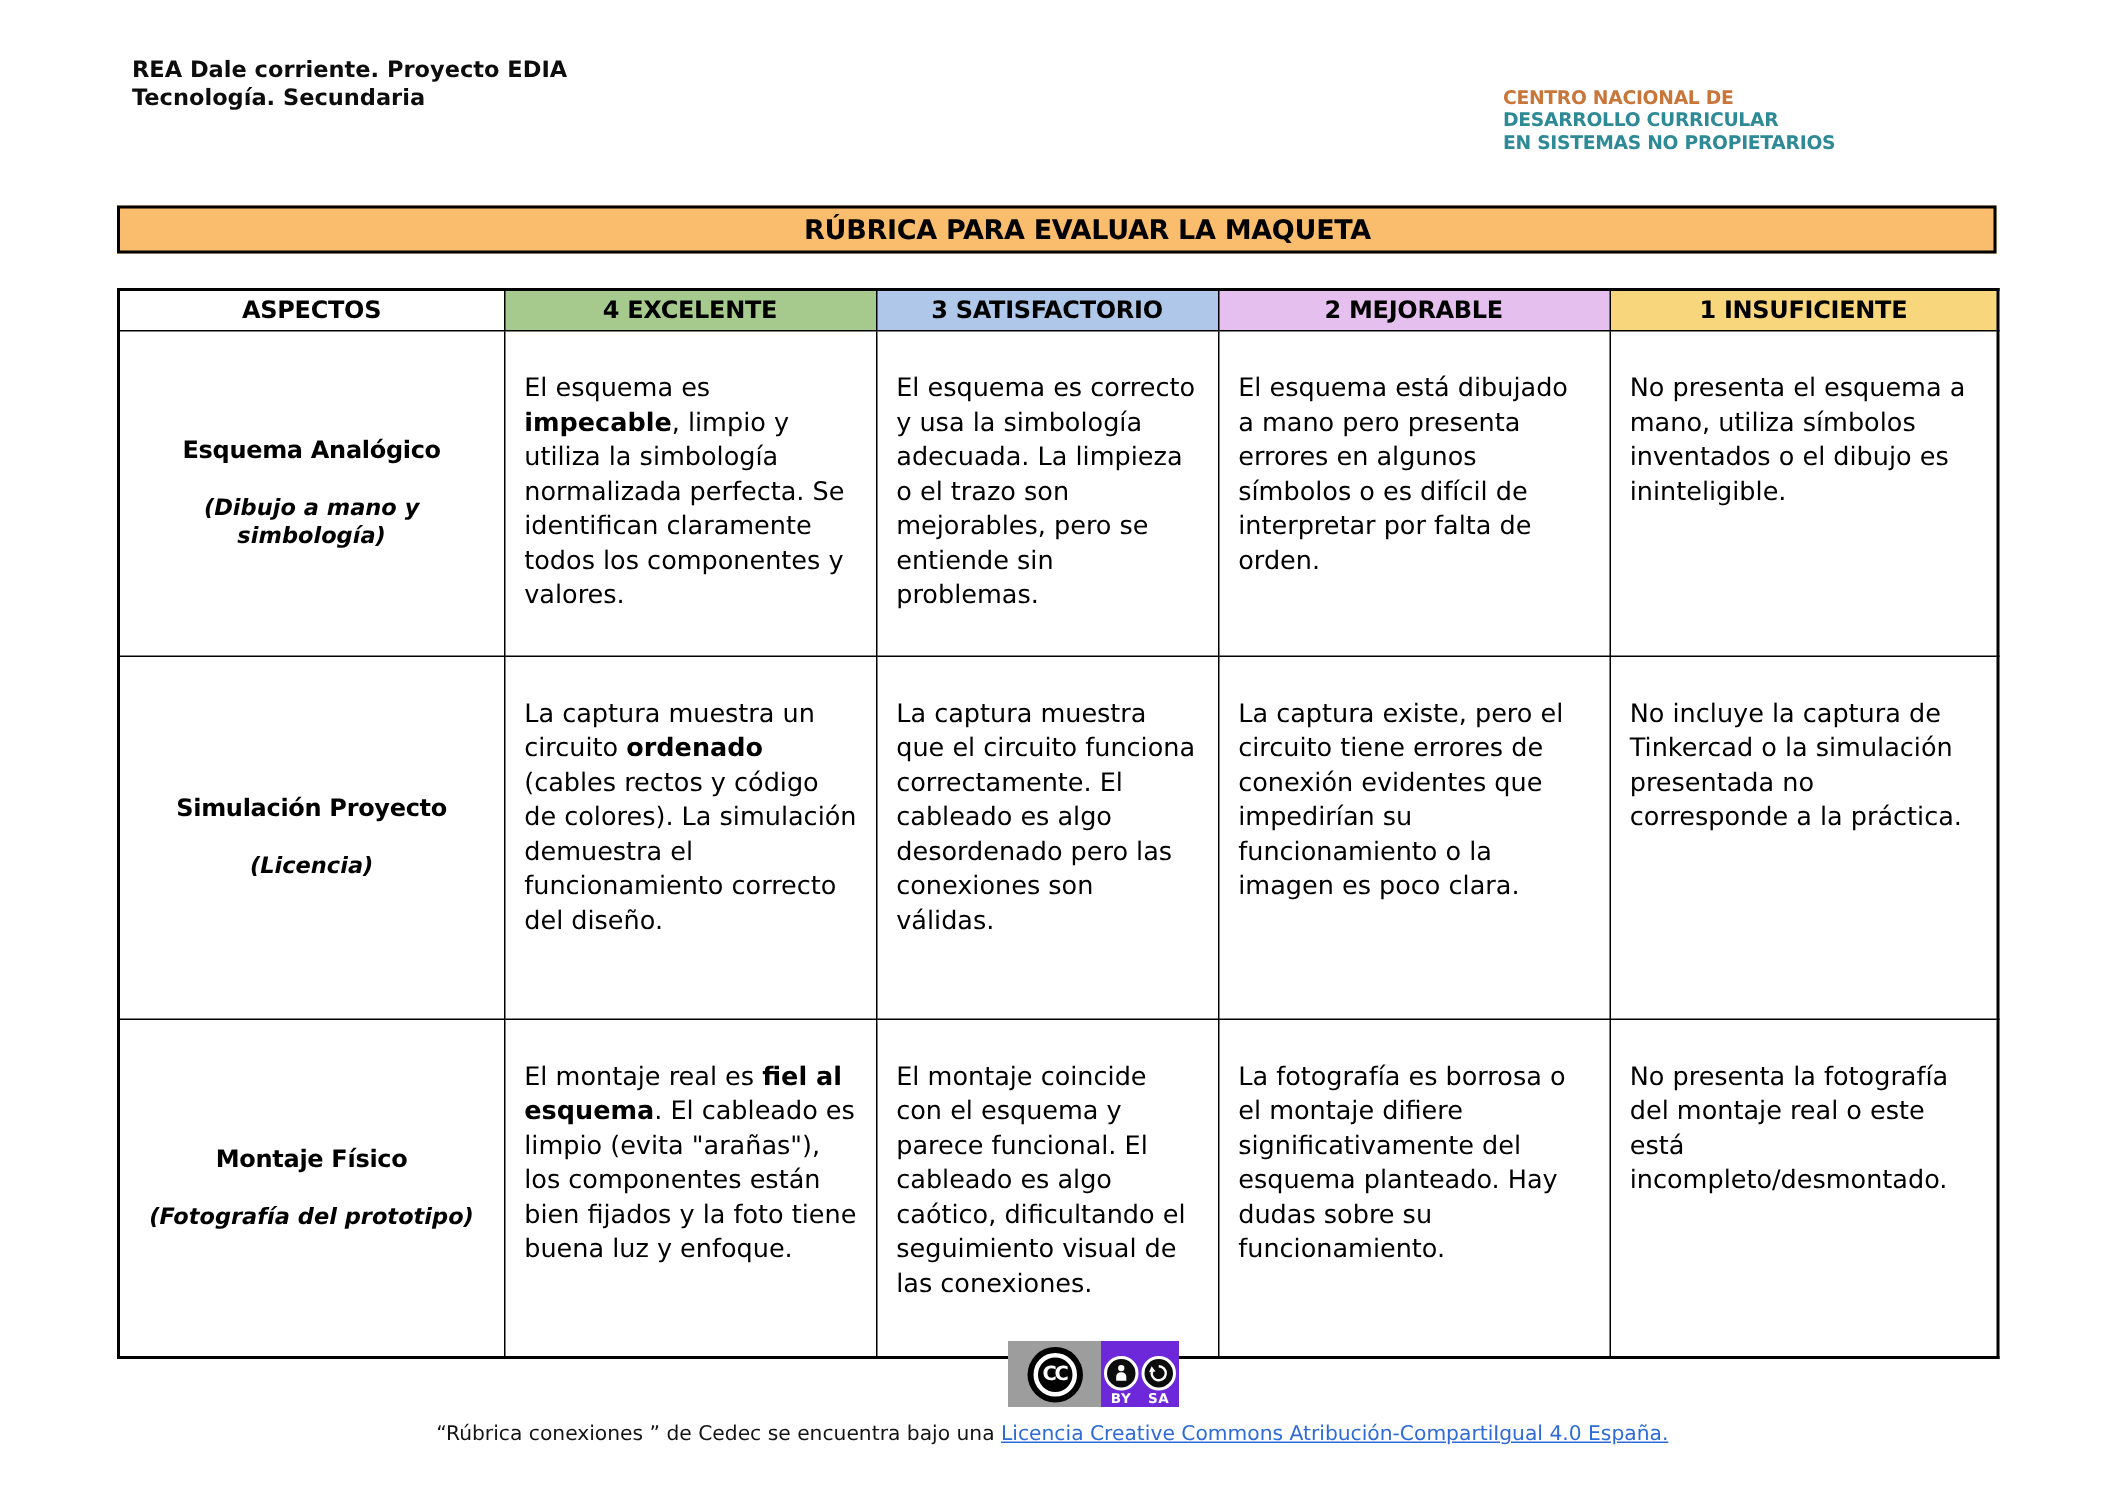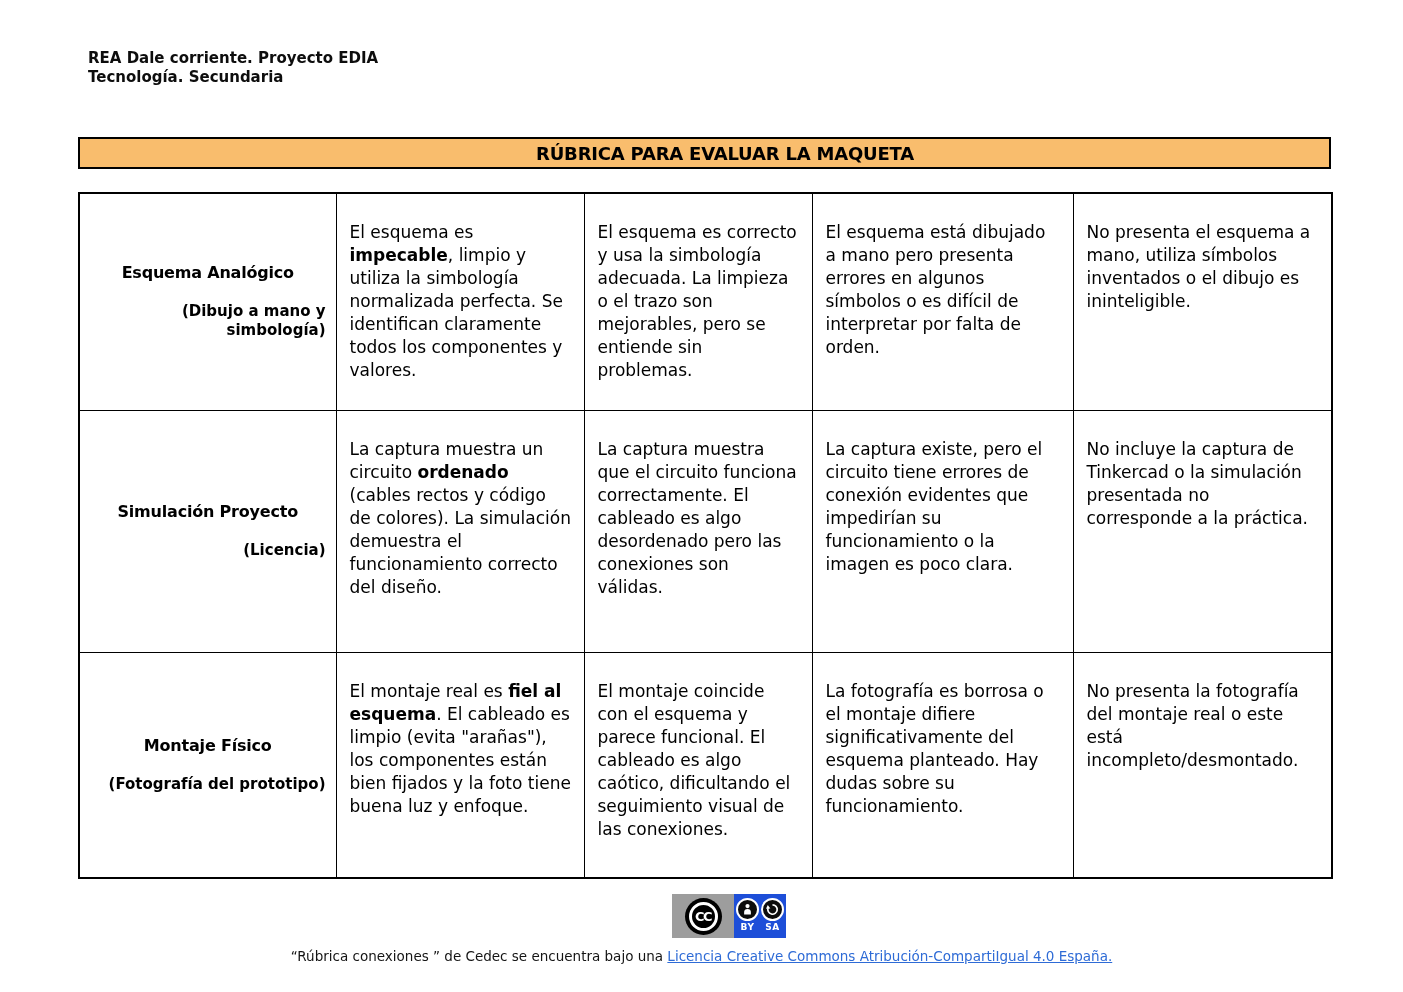--- a/index.html
+++ b/index.html
@@ -6,21 +6,21 @@
   html, body { background: #ffffff; }
   body {
     width: 1403px; height: 992px;
     position: relative;
     font-family: "DejaVu Sans", "Liberation Sans", sans-serif;
     color: #000;
   }
 
   
   .project-label {
-    position: absolute; left: 88px; top: 49px;
+    position: absolute; left: 88px; top: 37px;
     font-size: 15px; font-weight: bold; line-height: 19px; color: #0d0d0d;
   }
 
   
   .logo { position: absolute; left: 986px; top: 40px; display: flex; align-items: flex-start; }
   .logo-word { font-size: 58px; font-weight: bold; letter-spacing: -3px; line-height: 1; }
   .logo-tagline { margin-left: 16px; margin-top: 17px; font-size: 12.5px; font-weight: bold; line-height: 15px; letter-spacing: -0.2px; }
 
   
   .title-bar {
@@ -32,62 +32,74 @@
   
   table.rubric {
     position: absolute; left: 78px; top: 192px; width: 1253px;
     border-collapse: collapse; table-layout: fixed; border: 2px solid #000;
   }
   .rubric th, .rubric td { border: 1.5px solid #000; }
   .rubric th { height: 27px; font-size: 16px; font-weight: bold; text-align: center; padding: 2px 0; letter-spacing: -0.2px; }
   .rubric td.desc { vertical-align: top; padding: 27px 12px 10px 13px; font-size: 17px; line-height: 23px; margin-top: 20px; }
   .rubric td.aspect { vertical-align: middle; text-align: center; padding: 0 10px; }
   .aspect-title { font-size: 16px; font-weight: bold; letter-spacing: -0.2px; }
-  .aspect-sub { font-size: 15px; font-weight: bold; margin-top: 20px; line-height: 19px; white-space: pre-line; text-align: right; }
+  .aspect-sub { font-size: 15px; font-weight: bold; font-style: italic; margin-top: 20px; line-height: 19px; white-space: pre-line; }
   tr.r1 td { height: 217px; }
   tr.r2 td { height: 242px; }
   tr.r3 td { height: 226px; }
 
   
   .cc-badge { position: absolute; left: 672px; top: 894px; width: 114px; height: 44px; display: flex; cursor: pointer; }
   .cc-left { width: 62px; background: #9d9d9d; display: flex; align-items: center; justify-content: center; }
   .cc-big { width: 37px; height: 37px; border-radius: 50%; background: #000; display: flex; align-items: center; justify-content: center; }
   .cc-ring { width: 29px; height: 29px; border: 3px solid #fff; border-radius: 50%; color: #fff; font-weight: bold;
              font-size: 13px; display: flex; align-items: center; justify-content: center; letter-spacing: -1.5px; }
-  .cc-right { flex: 1; background: #1d4ed8; display: flex; justify-content: space-evenly; padding-top: 4px; }
+  .cc-right { flex: 1; background: #6d28d9; display: flex; justify-content: space-evenly; padding-top: 4px; align-items: flex-end; }
   .cc-item { display: flex; flex-direction: column; align-items: center; }
   .cc-circ { width: 23px; height: 23px; border: 2px solid #fff; border-radius: 50%; display: flex; align-items: center; justify-content: center; background: #0c0c0c; }
   .cc-lbl { color: #fff; font-size: 9px; font-weight: bold; margin-top: 1px; letter-spacing: 0.5px; }
 
   
   .footer { position: absolute; top: 948px; left: 0; width: 100%; text-align: center; font-size: 13.5px; color: #141414; }
   .footer a { text-decoration: underline; }
 </style>
 </head>
 <body>
 
 <div class="project-label">
   <div>REA Dale corriente. Proyecto EDIA</div>
   <div>Tecnología. Secundaria</div>
 </div>
 
 <div class="logo">
+  <div class="logo-tagline">
+    <div style="color: rgb(201, 118, 58);">CENTRO NACIONAL DE</div>
+    <div style="color: rgb(45, 138, 150);">DESARROLLO CURRICULAR</div>
+    <div style="color: rgb(45, 138, 150);">EN SISTEMAS NO PROPIETARIOS</div>
+  </div>
 </div>
 
 <div class="title-bar" style="background-color: rgb(249, 189, 109);">RÚBRICA PARA EVALUAR LA MAQUETA</div>
 
 <table class="rubric">
   <colgroup>
     <col style="width:257px">
       <col style="width:248px">
       <col style="width:228px">
       <col style="width:261px">
       <col style="width:259px">
   </colgroup>
   <tbody>
+      <tr>
+    <th style="background-color: rgb(255, 255, 255);">ASPECTOS</th>
+    <th style="background-color: rgb(166, 202, 142);">4 EXCELENTE</th>
+    <th style="background-color: rgb(175, 199, 232);">3 SATISFACTORIO</th>
+    <th style="background-color: rgb(229, 191, 238);">2 MEJORABLE</th>
+    <th style="background-color: rgb(248, 214, 124);">1 INSUFICIENTE</th>
+  </tr>
   <tr class="r1">
     <td class="aspect">
       <div class="aspect-title">Esquema Analógico</div>
       <div class="aspect-sub">(Dibujo a mano y
 simbología)</div>
     </td>
     <td class="desc"><span>El esquema es </span><b>impecable</b><span>, limpio y utiliza la simbología normalizada perfecta. Se identifican claramente todos los componentes y valores.</span></td>
     <td class="desc"><span>El esquema es correcto y usa la simbología adecuada. La limpieza o el trazo son mejorables, pero se entiende sin problemas.</span></td>
     <td class="desc"><span>El esquema está dibujado a mano pero presenta errores en algunos símbolos o es difícil de interpretar por falta de orden.</span></td>
     <td class="desc"><span>No presenta el esquema a mano, utiliza símbolos inventados o el dibujo es ininteligible.</span></td>

